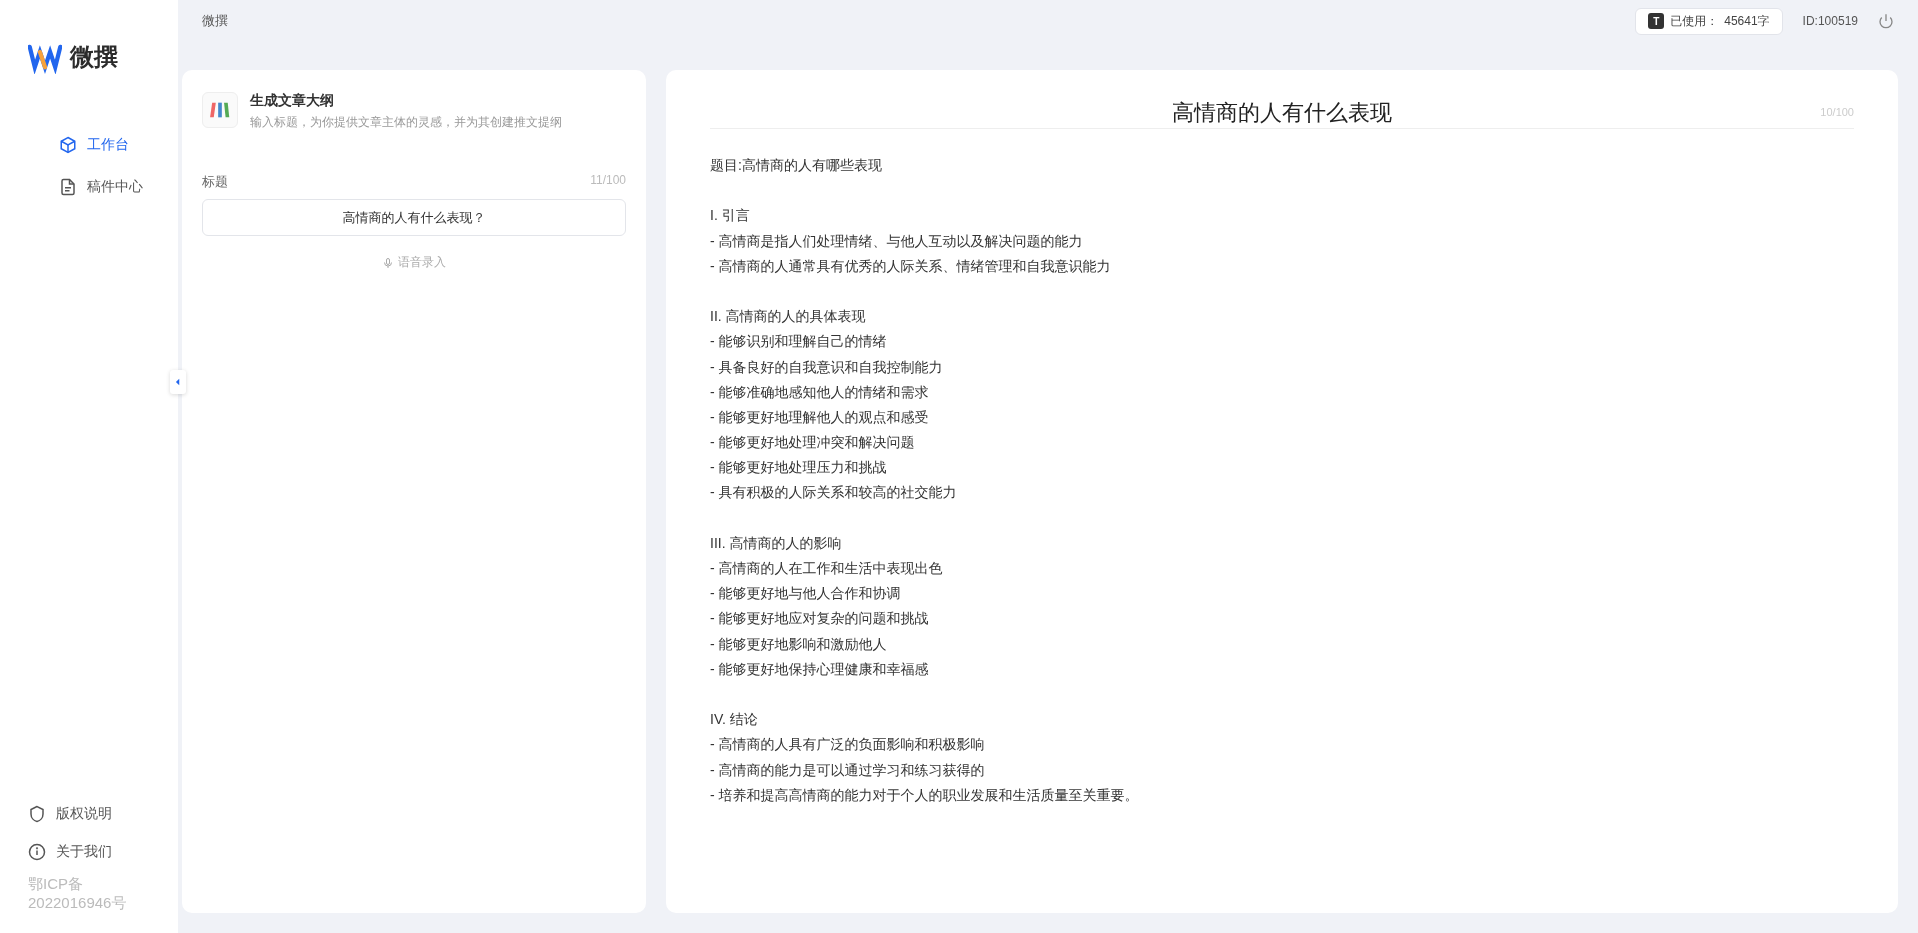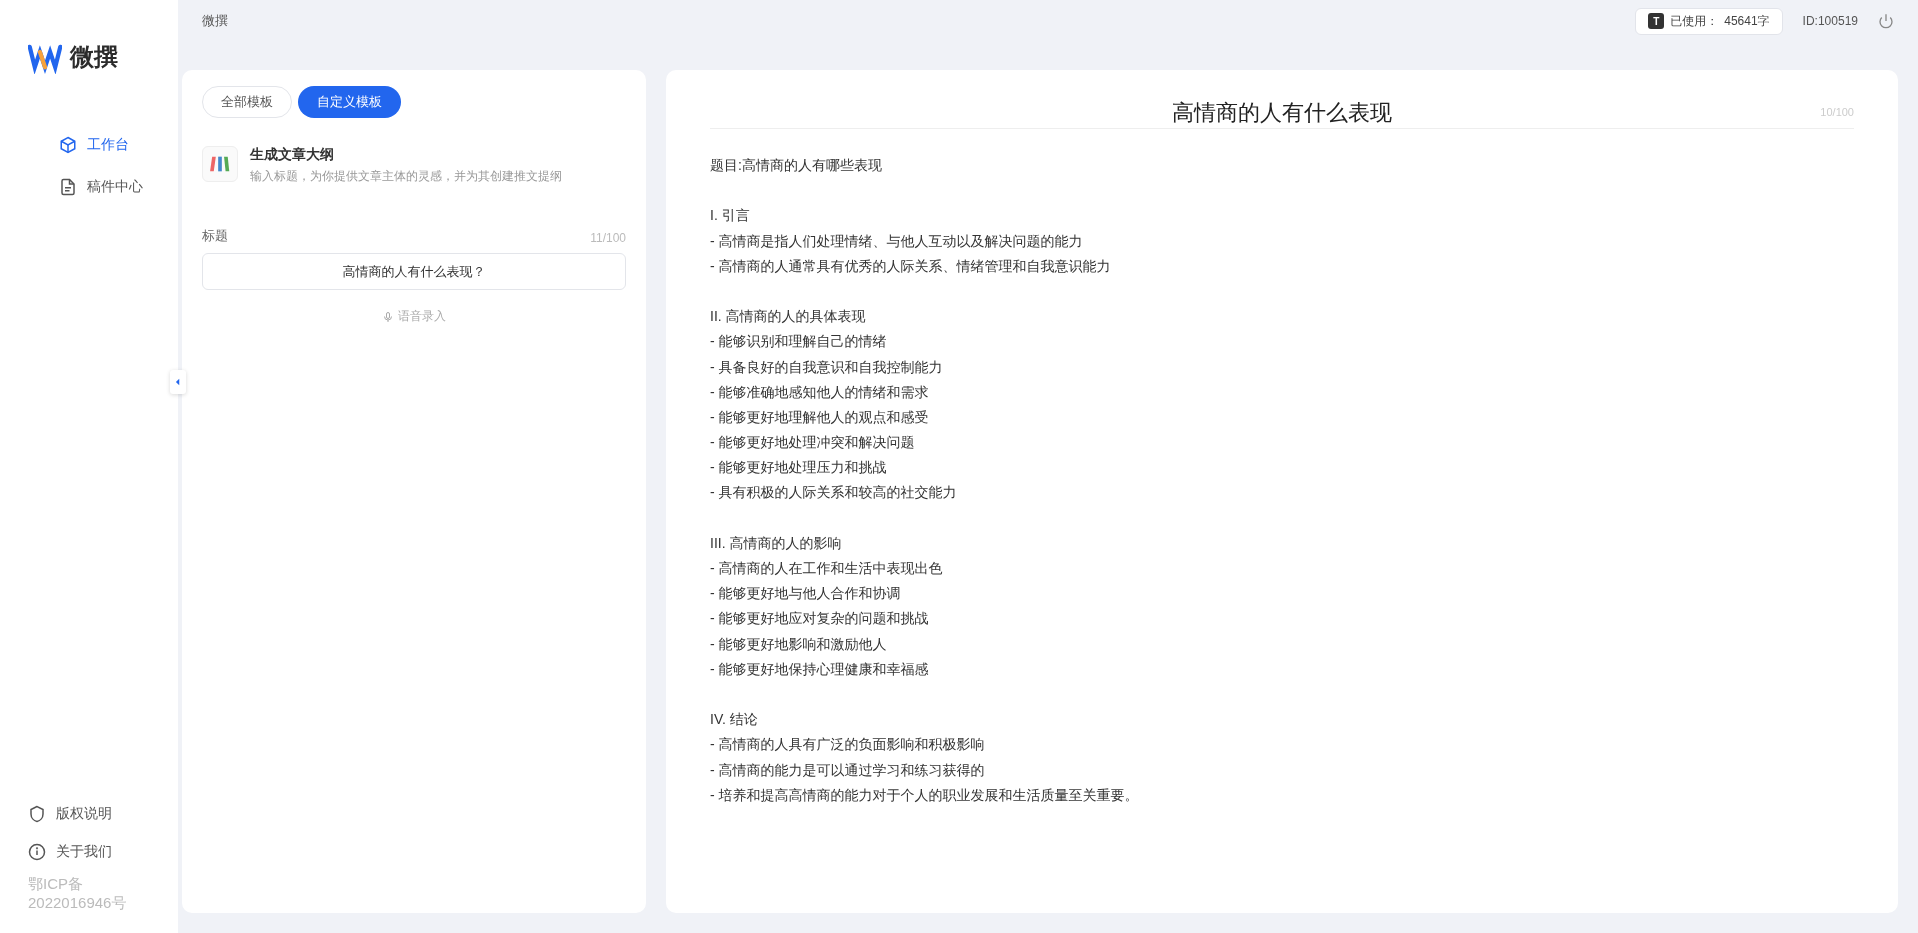--- a/index.html
+++ b/index.html
@@ -37,21 +37,21 @@
 
 .panel-left { width: 464px; background: #fff; border-radius: 10px; padding: 16px 20px; display: flex; flex-direction: column; }
 .tabs { display: flex; gap: 6px; margin-bottom: 22px; }
 .tab { padding: 6px 18px; border-radius: 18px; font-size: 13px; cursor: pointer; border: 1px solid transparent; }
 .tab.inactive { background: #fff; border-color: #e3e5ea; color: #555; }
 .tab.active { background: #2266ee; color: #fff; }
 .template-card { display: flex; gap: 12px; padding: 6px 0 20px; }
 .template-icon { width: 36px; height: 36px; background: #fafafa; border: 1px solid #eee; border-radius: 6px; display: flex; align-items: center; justify-content: center; }
 .template-title { font-size: 14px; font-weight: 600; color: #333; margin-bottom: 4px; }
 .template-desc { font-size: 12px; color: #999; }
-.field-row { display: flex; justify-content: space-between; align-items: flex-end; margin: 22px 0 8px; }
+.field-row { display: flex; justify-content: space-between; align-items: flex-start; margin: 22px 0 8px; }
 .field-label { font-size: 13px; color: #666; }
 .field-count { font-size: 12px; color: #bbb; }
 .text-input { width: 100%; border: 1px solid #e3e5ea; border-radius: 6px; padding: 10px 12px; font-size: 13px; color: #333; outline: none; text-align: center; }
 .voice-btn { display: flex; align-items: center; justify-content: center; gap: 4px; margin: 18px auto; font-size: 12px; color: #aaa; cursor: pointer; }
 .voice-btn svg { width: 12px; height: 12px; }
 .panel-left-footer { margin-top: auto; padding-top: 20px; }
 .generate-btn { width: 220px; margin: 0 auto; display: block; background: #3b6ef0; color: #fff; border: none; border-radius: 8px; padding: 12px; font-size: 14px; cursor: pointer; }
 
 
 .panel-right { flex: 1; background: #fff; border-radius: 10px; padding: 28px 44px 20px; display: flex; flex-direction: column; }
@@ -134,24 +134,20 @@
         <svg class="power-btn" viewBox="0 0 24 24" fill="none" stroke="currentColor" stroke-width="2">
             <path d="M18.36 6.64a9 9 0 1 1-12.73 0"></path>
             <line x1="12" y1="2" x2="12" y2="12"></line>
           </svg>
       </div>
     </div>
 
     <div class="content">
 
       <div class="panel-left">
-        <div class="tabs">
-          <div class="tab inactive">全部模板</div>
-          <div class="tab active">自定义模板</div>
-        </div>
 
         <div class="template-card">
           <div class="template-icon">
             <svg width="22" height="22" viewBox="0 0 24 24">
               <rect x="4" y="4" width="4" height="16" fill="#e66" transform="skewX(-8)"></rect>
               <rect x="10" y="4" width="4" height="16" fill="#48c"></rect>
               <rect x="16" y="4" width="4" height="16" fill="#5a5" transform="skewX(6)"></rect>
             </svg>
           </div>
           <div>

